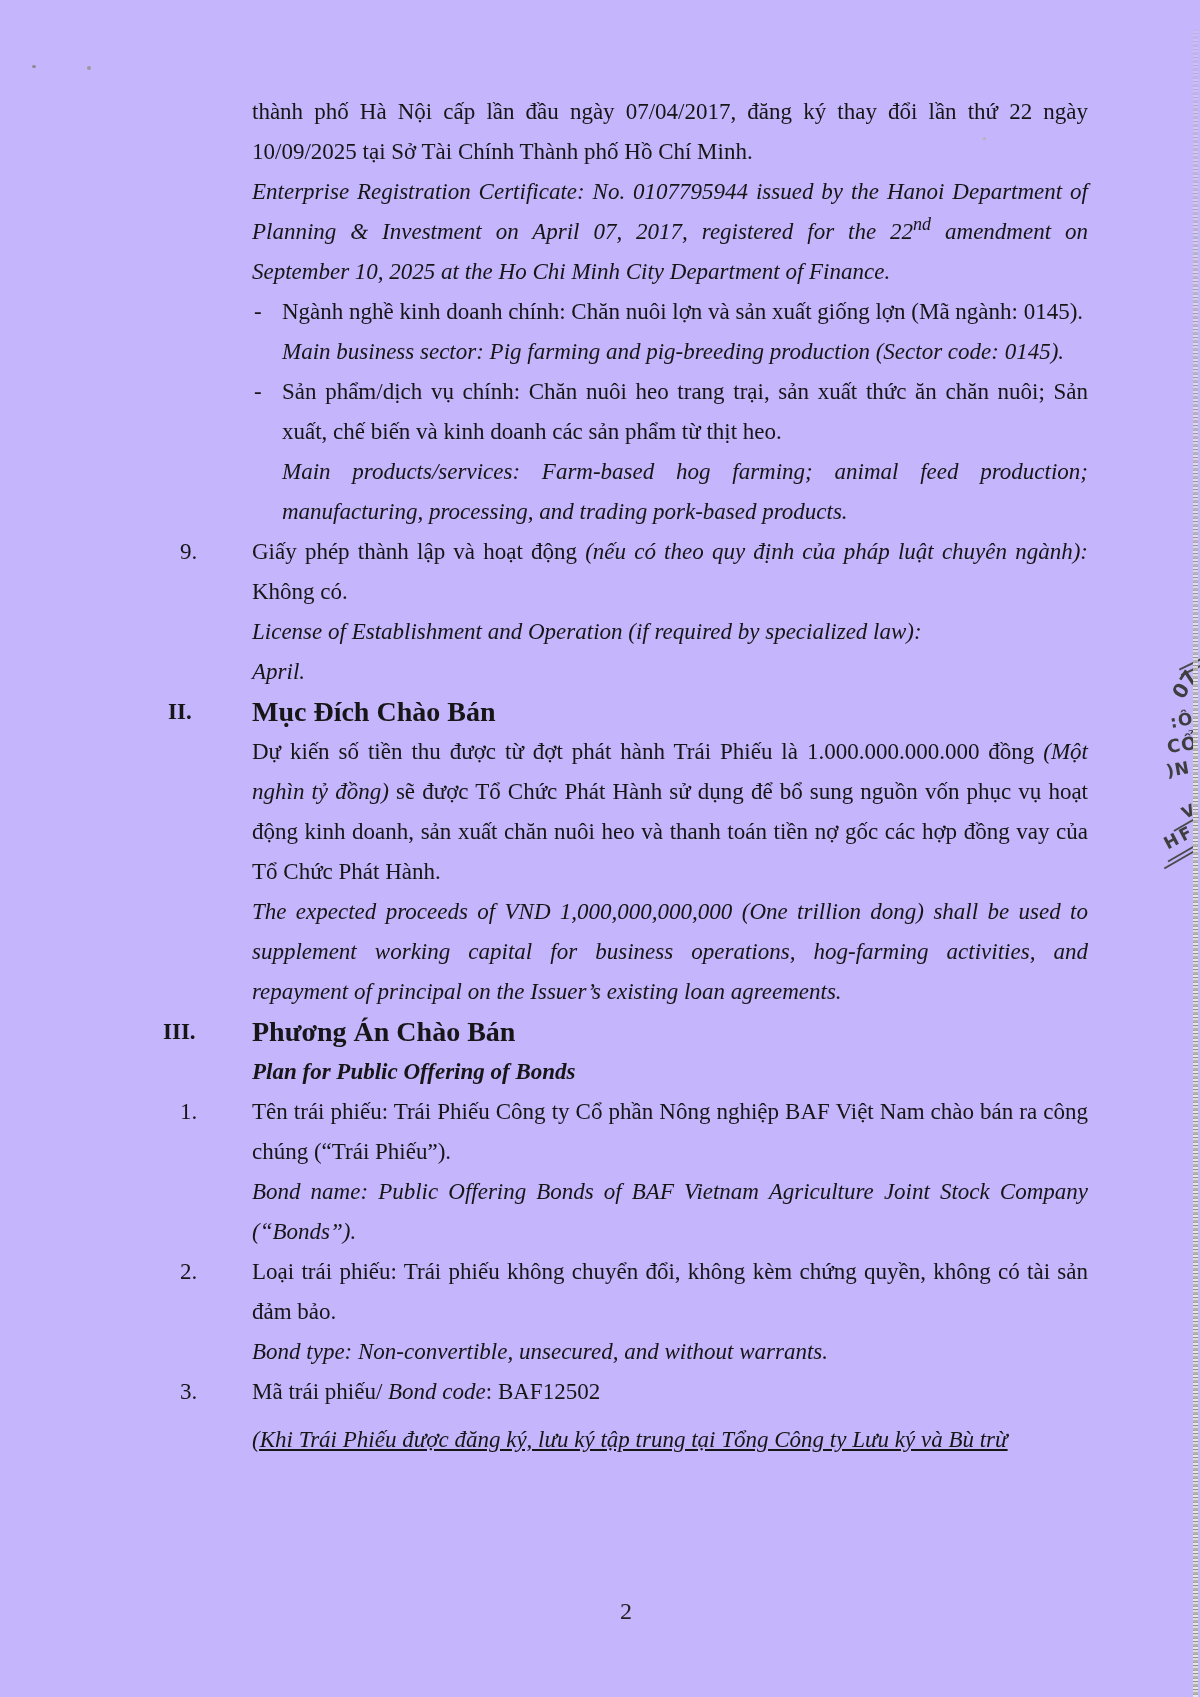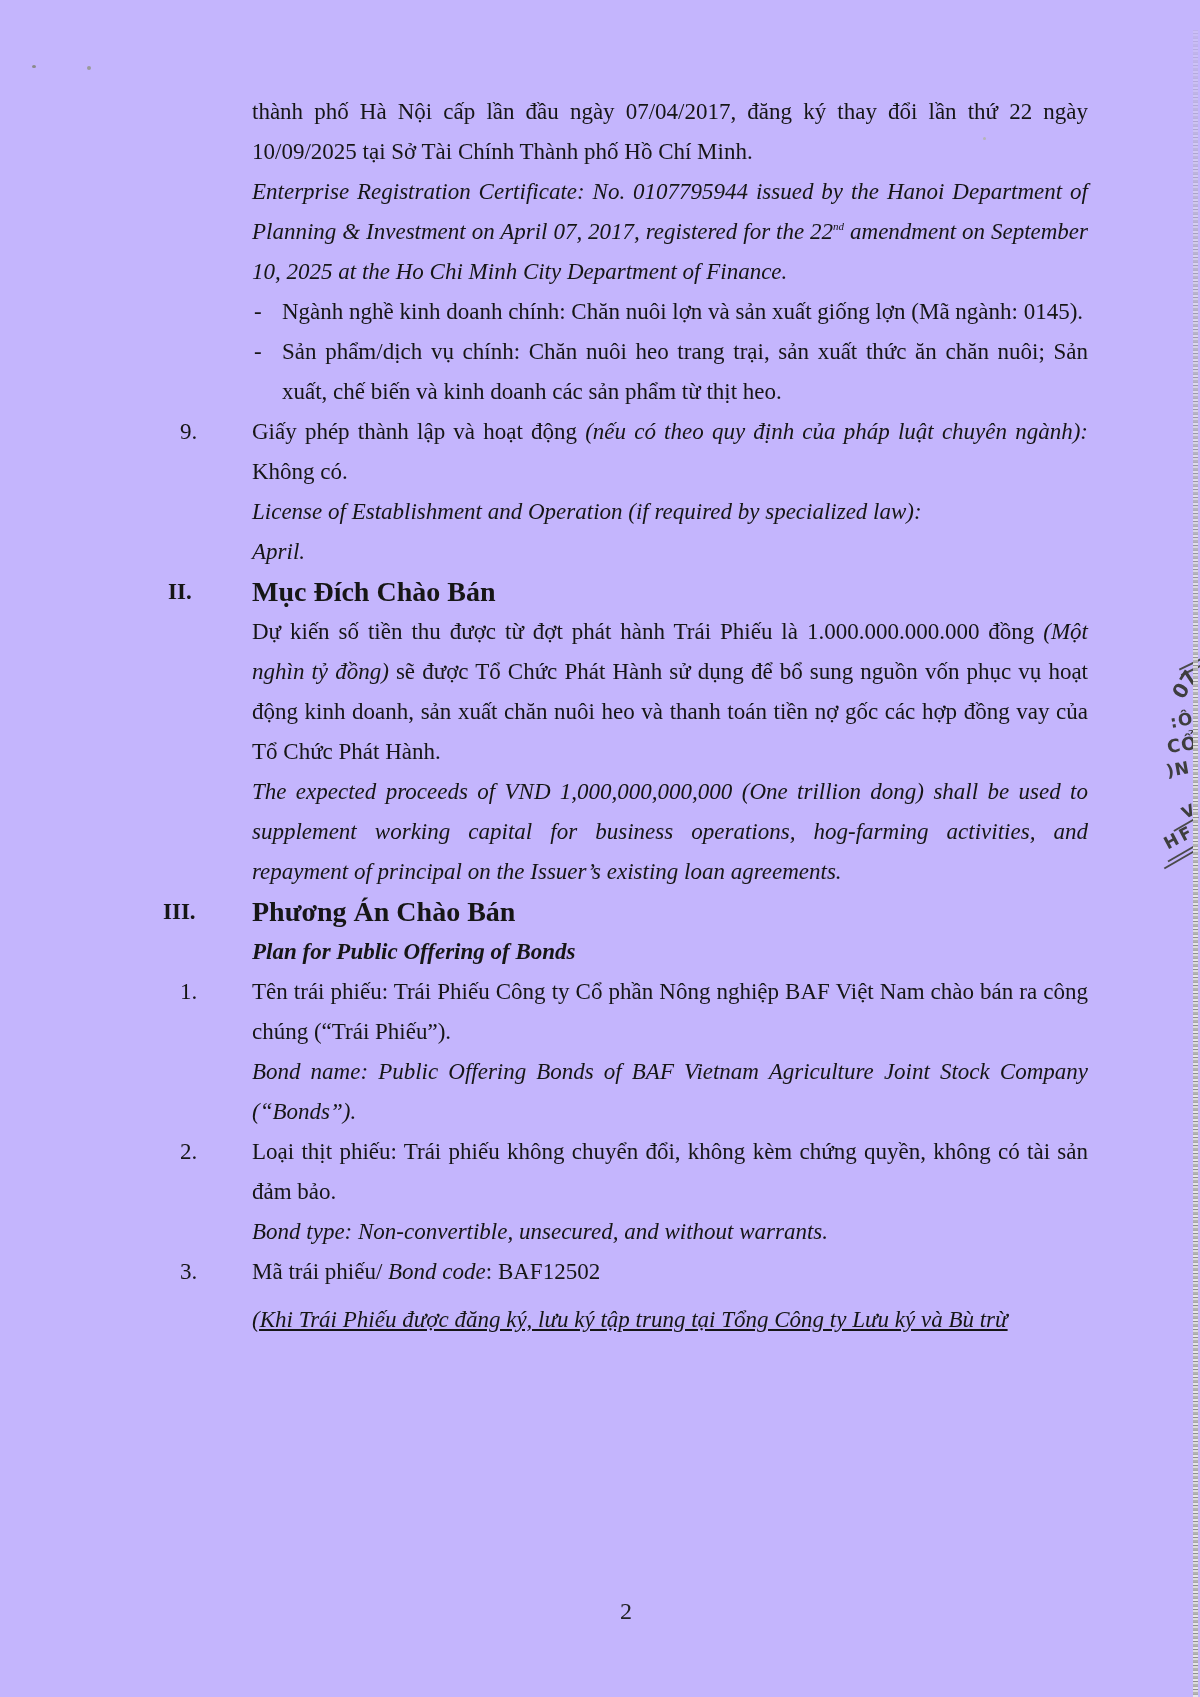--- a/index.html
+++ b/index.html
@@ -20,21 +20,21 @@
   .bullet { position:relative; padding-left:30px; }
   .bullet .dash { position:absolute; left:2px; top:0; line-height:40px; font-size:23px; }
   .numbered { position:relative; }
   .num {
     position:absolute; top:0; font-size:23px; line-height:40px; color:#161616;
   }
   .n1 { left:-72px; }
   .n2 { left:-84px; }
   .n3 { left:-89px; }
   h2.para { font-size:28px; }
-  .sup { font-size:11px; vertical-align:super; line-height:0;margin-top:20px; }
+  .sup { font-size:18px; vertical-align:super; line-height:0;margin-top:20px; }
   .extra-gap { margin-top:8px;text-decoration:underline; }
 
   .page-number {
     position:absolute; left:600px; top:1598px; width:52px; text-align:center;
     font-size:24px; color:#222; font-family:"Liberation Serif","DejaVu Serif",serif;
   }
 
   
   .speck { position:absolute; border-radius:50%; }
   .s1 { left:32px; top:65px; width:4px; height:3px; background:#8a8a8a; }
@@ -79,25 +79,27 @@
   <main class="doc">
 
     <p class="para">thành phố Hà Nội cấp lần đầu ngày 07/04/2017, đăng ký thay đổi lần thứ 22 ngày 10/09/2025 tại Sở Tài Chính Thành phố Hồ Chí Minh.</p>
 
     <p class="para italic"><span>Enterprise Registration Certificate: No. 0107795944 issued by the Hanoi Department of Planning &amp; Investment on April 07, 2017, registered for the 22</span><sup class="sup">nd</sup><span> amendment on September 10, 2025 at the Ho Chi Minh City Department of Finance.</span></p>
 
     <div class="bullet">
       <span class="dash">-</span>
       <p class="para">Ngành nghề kinh doanh chính: Chăn nuôi lợn và sản xuất giống lợn (Mã ngành: 0145).</p>
     </div>
+    <p class="para italic ind2">Main business sector: Pig farming and pig-breeding production (Sector code: 0145).</p>
 
     <div class="bullet">
       <span class="dash">-</span>
       <p class="para">Sản phẩm/dịch vụ chính: Chăn nuôi heo trang trại, sản xuất thức ăn chăn nuôi; Sản xuất, chế biến và kinh doanh các sản phẩm từ thịt heo.</p>
     </div>
+    <p class="para italic ind2">Main products/services: Farm-based hog farming; animal feed production; manufacturing, processing, and trading pork-based products.</p>
 
     <div class="numbered">
       <span class="num n1">9.</span>
       <p class="para"><span>Giấy phép thành lập và hoạt động </span><em>(nếu có theo quy định của pháp luật chuyên ngành):</em><span> Không có.</span></p>
     </div>
     <p class="para italic">License of Establishment and Operation (if required by specialized law):</p>
     <p class="para italic">April.</p>
 
     <div class="numbered">
       <span class="num n2 bold">II.</span>
@@ -114,21 +116,21 @@
     <p class="para bold italic">Plan for Public Offering of Bonds</p>
 
     <div class="numbered">
       <span class="num n1">1.</span>
       <p class="para">Tên trái phiếu: Trái Phiếu Công ty Cổ phần Nông nghiệp BAF Việt Nam chào bán ra công chúng (“Trái Phiếu”).</p>
     </div>
     <p class="para italic">Bond name: Public Offering Bonds of BAF Vietnam Agriculture Joint Stock Company (“Bonds”).</p>
 
     <div class="numbered">
       <span class="num n1">2.</span>
-      <p class="para">Loại thịt phiếu: Trái phiếu không chuyển đổi, không kèm chứng quyền, không có tài sản đảm bảo.</p>
+      <p class="para">Loại trái phiếu: Trái phiếu không chuyển đổi, không kèm chứng quyền, không có tài sản đảm bảo.</p>
     </div>
     <p class="para italic">Bond type: Non-convertible, unsecured, and without warrants.</p>
 
     <div class="numbered">
       <span class="num n1">3.</span>
       <p class="para"><span>Mã trái phiếu/ </span><em>Bond code</em><span>: BAF12502</span></p>
     </div>
     <p class="para italic extra-gap">(Khi Trái Phiếu được đăng ký, lưu ký tập trung tại Tổng Công ty Lưu ký và Bù trừ</p>
 
   </main>

